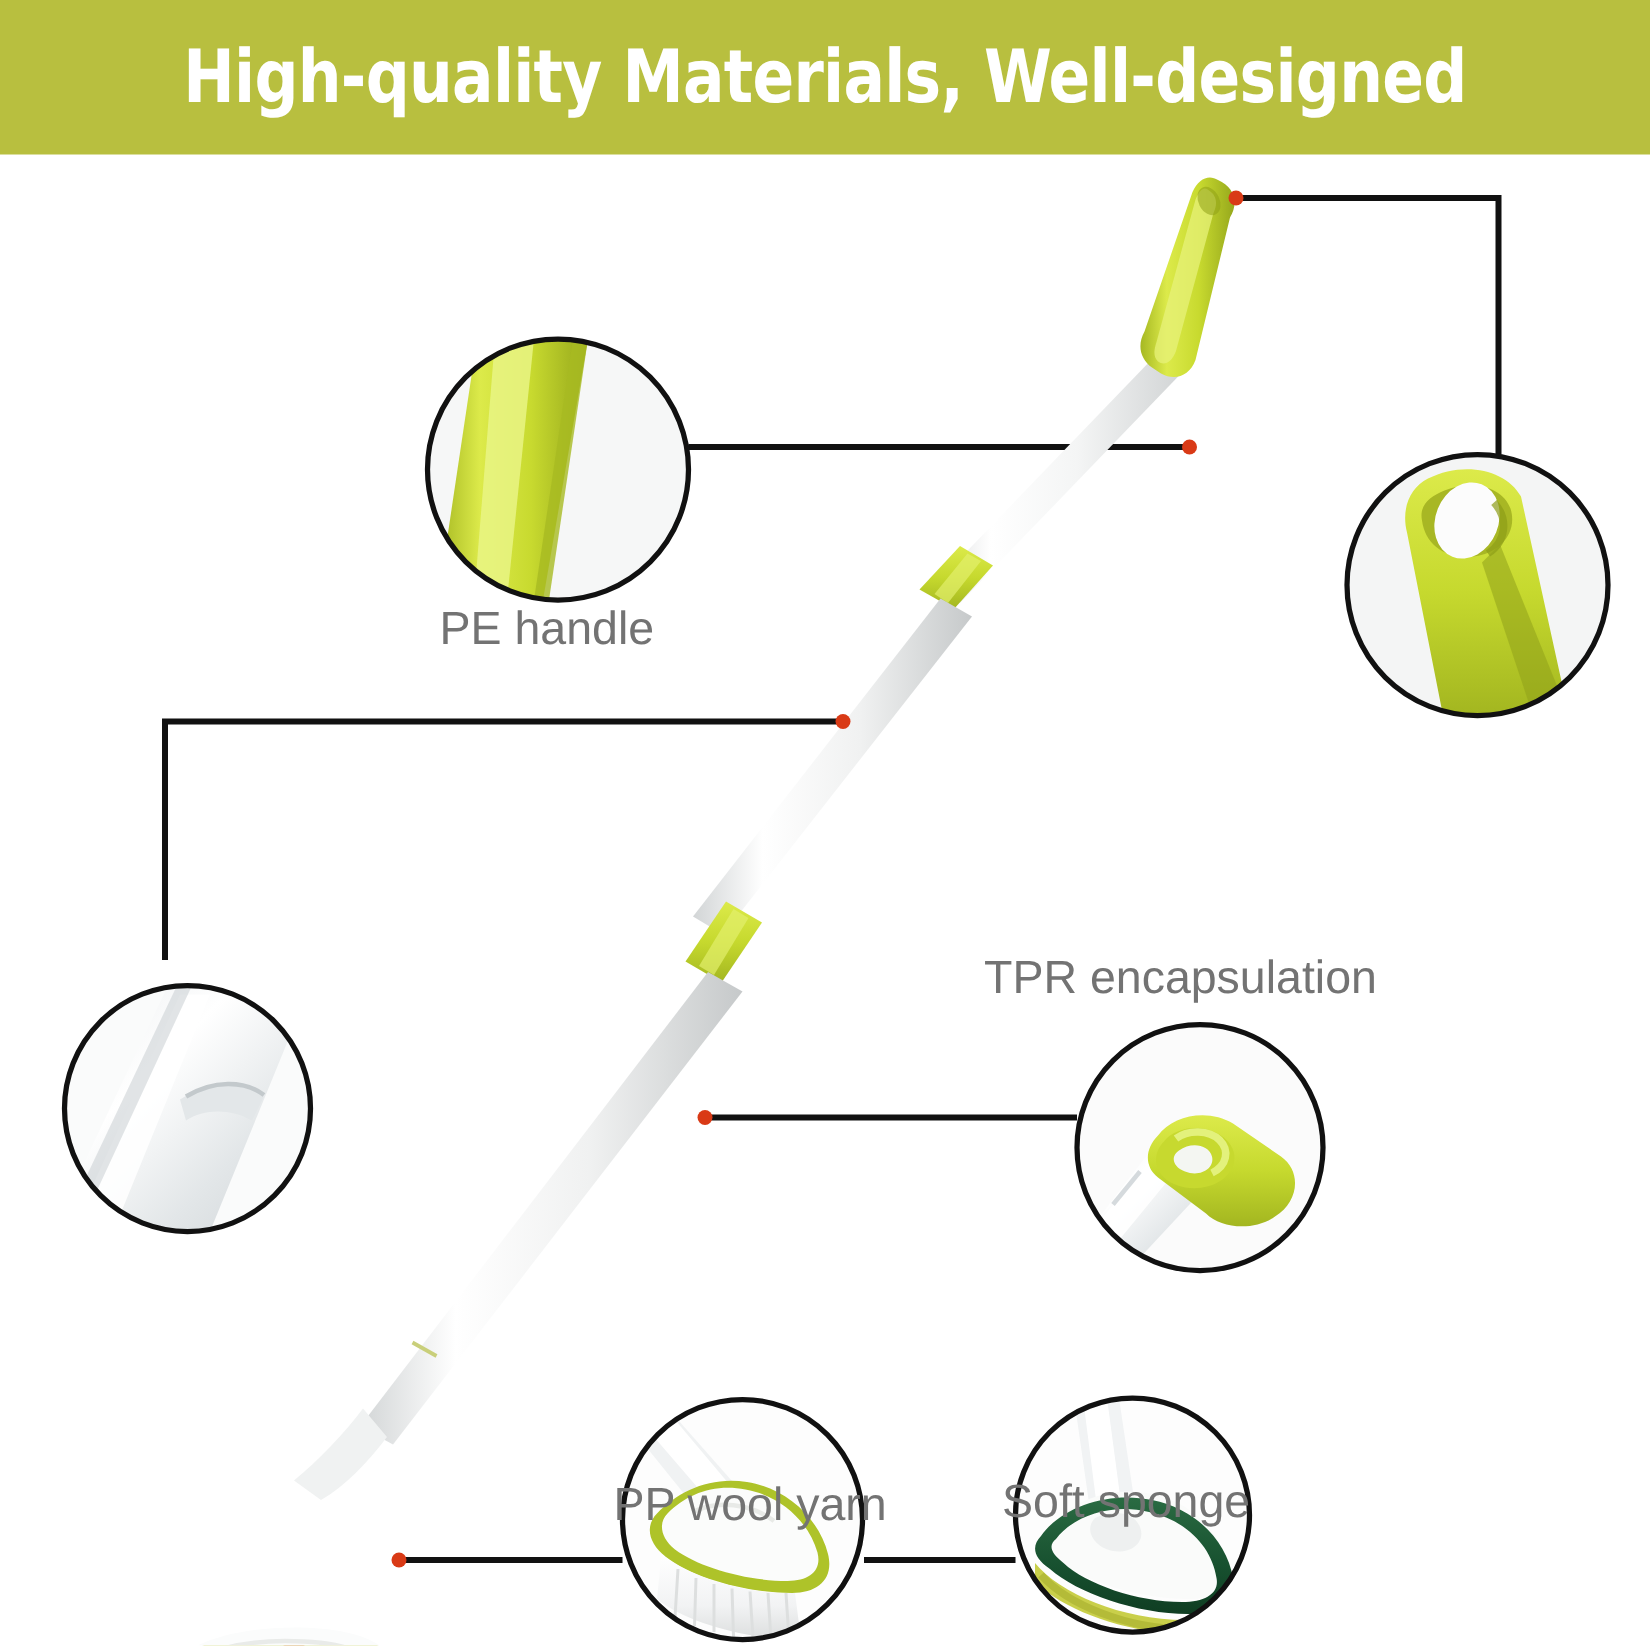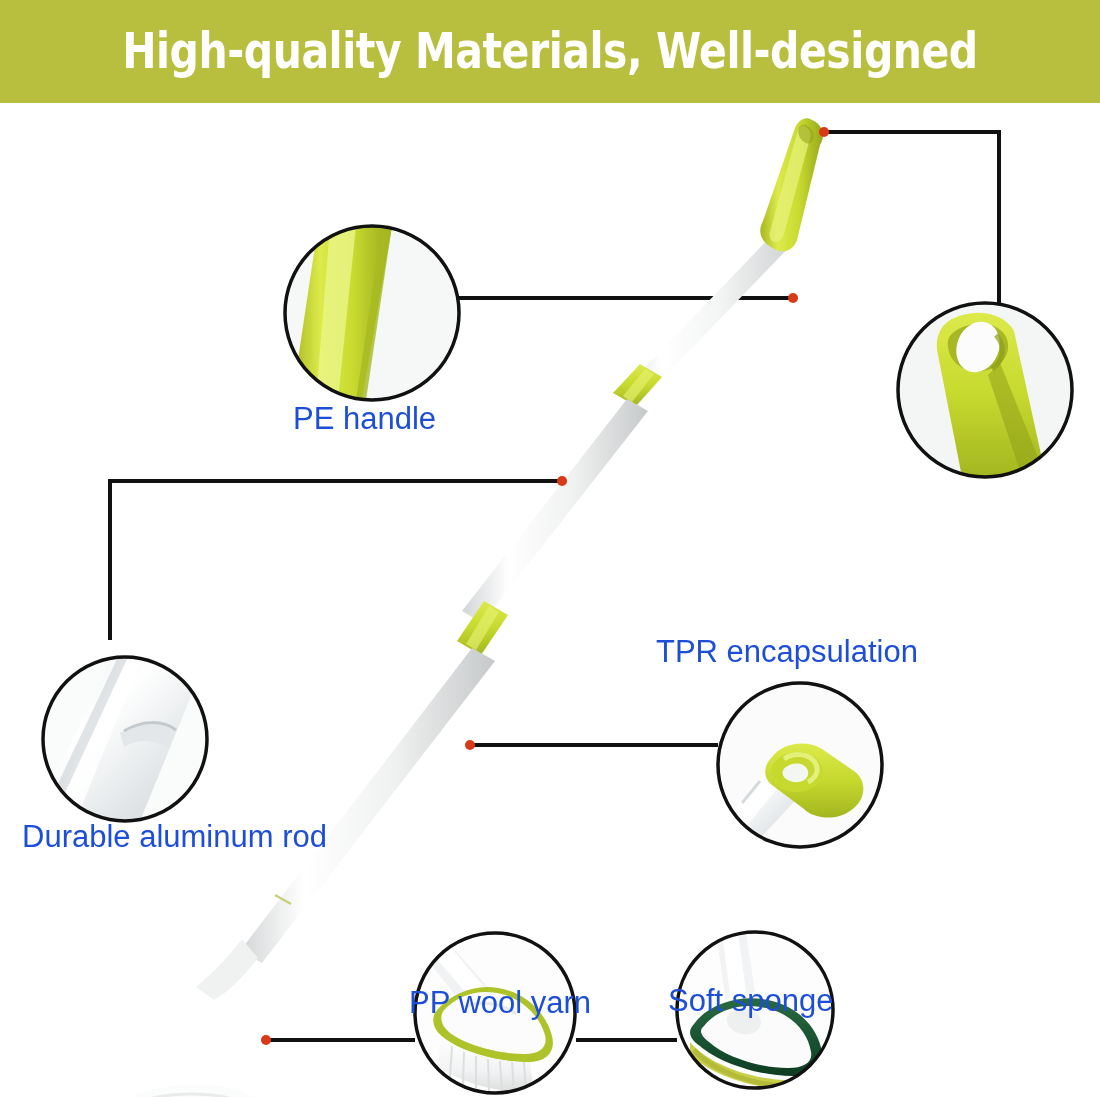--- a/index.html
+++ b/index.html
@@ -57,21 +57,21 @@
     position: absolute;
     left: 0;
     top: 0;
     width: 1100px;
     height: 994px;
     display: block;
   }
   
   .label {
     position: absolute;
-    color: #1d4ed8;
+    color: #737373;
     font-family: "Liberation Sans", sans-serif;
     font-size: 31px;
     font-weight: 400;
     white-space: nowrap;
     line-height: 1;
   }
   .lbl-pe       { left: 293px;  top: 300px; }
   .lbl-hook     { left: 893px;  top: 360px; }
   .lbl-alu      { left: 22px;   top: 718px; }
   .lbl-tpr      { left: 639px;  top: 533px; margin-left: 17px; }
@@ -423,21 +423,20 @@
         <circle cx="824" cy="29" r="5" fill="#d93a16"></circle>
         <circle cx="562" cy="378" r="5" fill="#d93a16"></circle>
         <circle cx="470" cy="642" r="5" fill="#d93a16"></circle>
         <circle cx="266" cy="937" r="5" fill="#d93a16"></circle>
       </g>
     </svg>
 
     <div class="label lbl-pe">PE handle</div>
 
 
-    <div class="label lbl-alu">Durable aluminum rod</div>
 
     <div class="label lbl-tpr">TPR encapsulation</div>
 
     <div class="label lbl-pp">PP wool yarn</div>
 
     <div class="label lbl-sponge">Soft sponge</div>
   </div>
 </div>
 
 </body></html>

